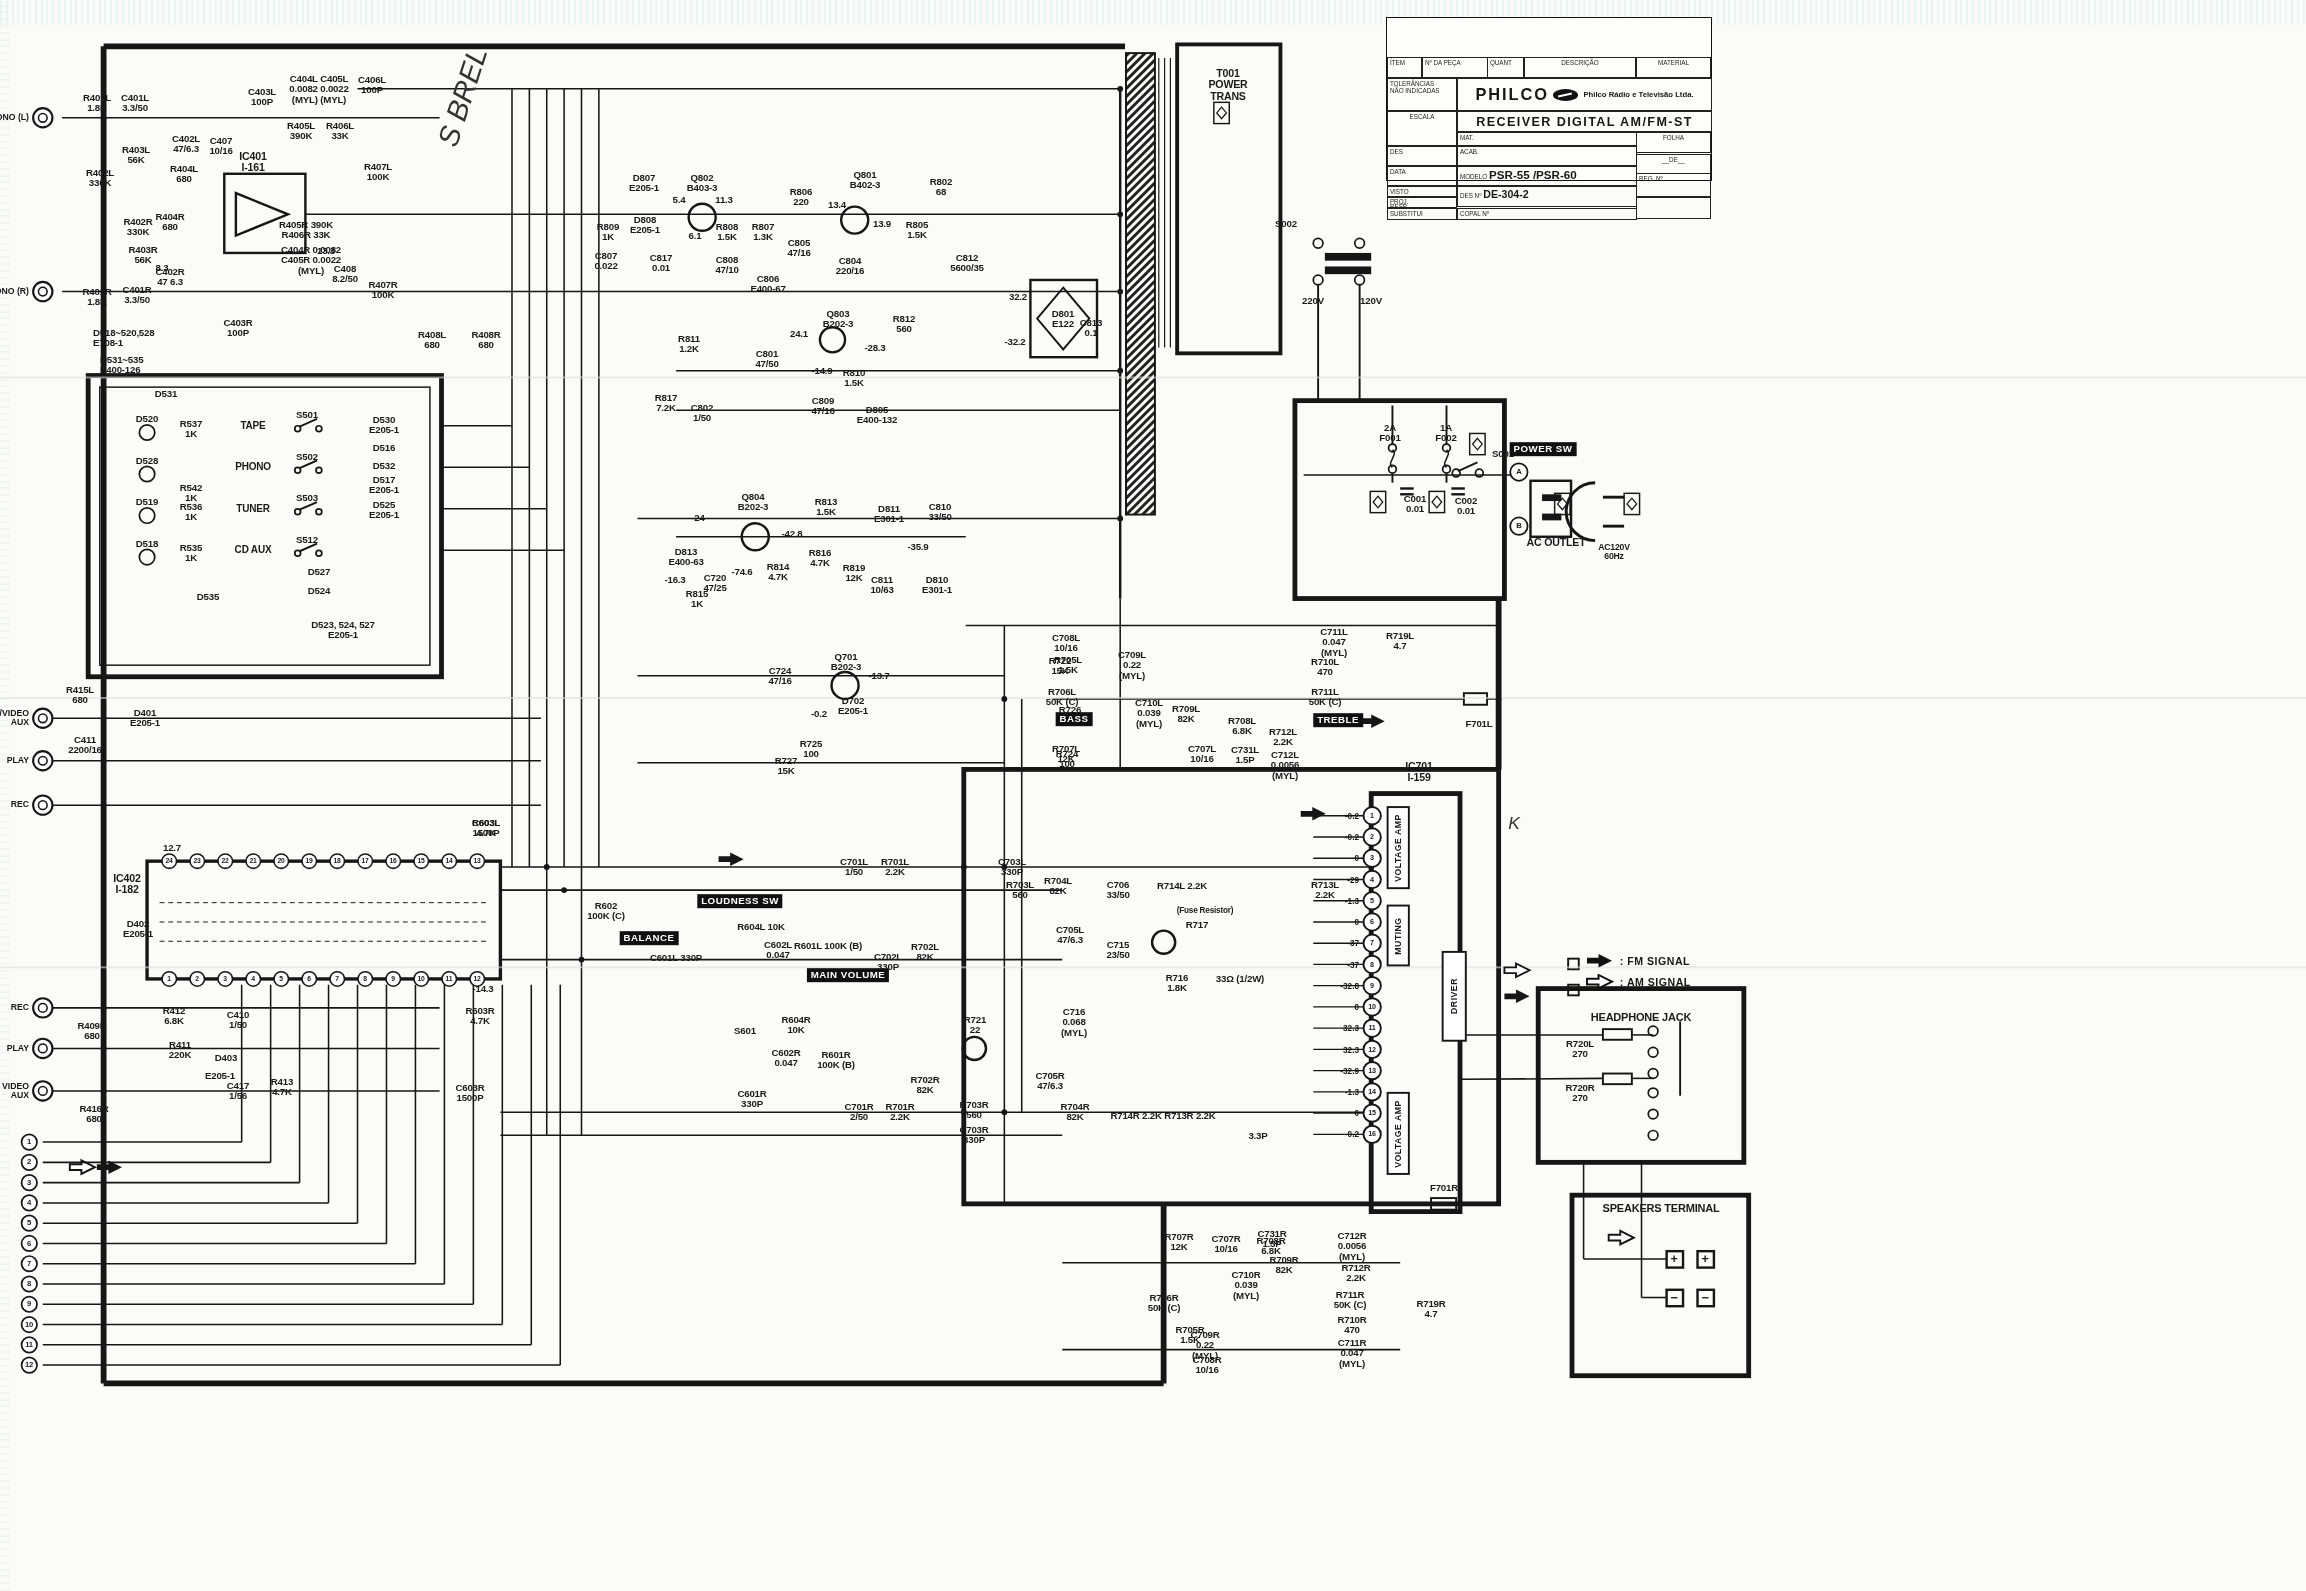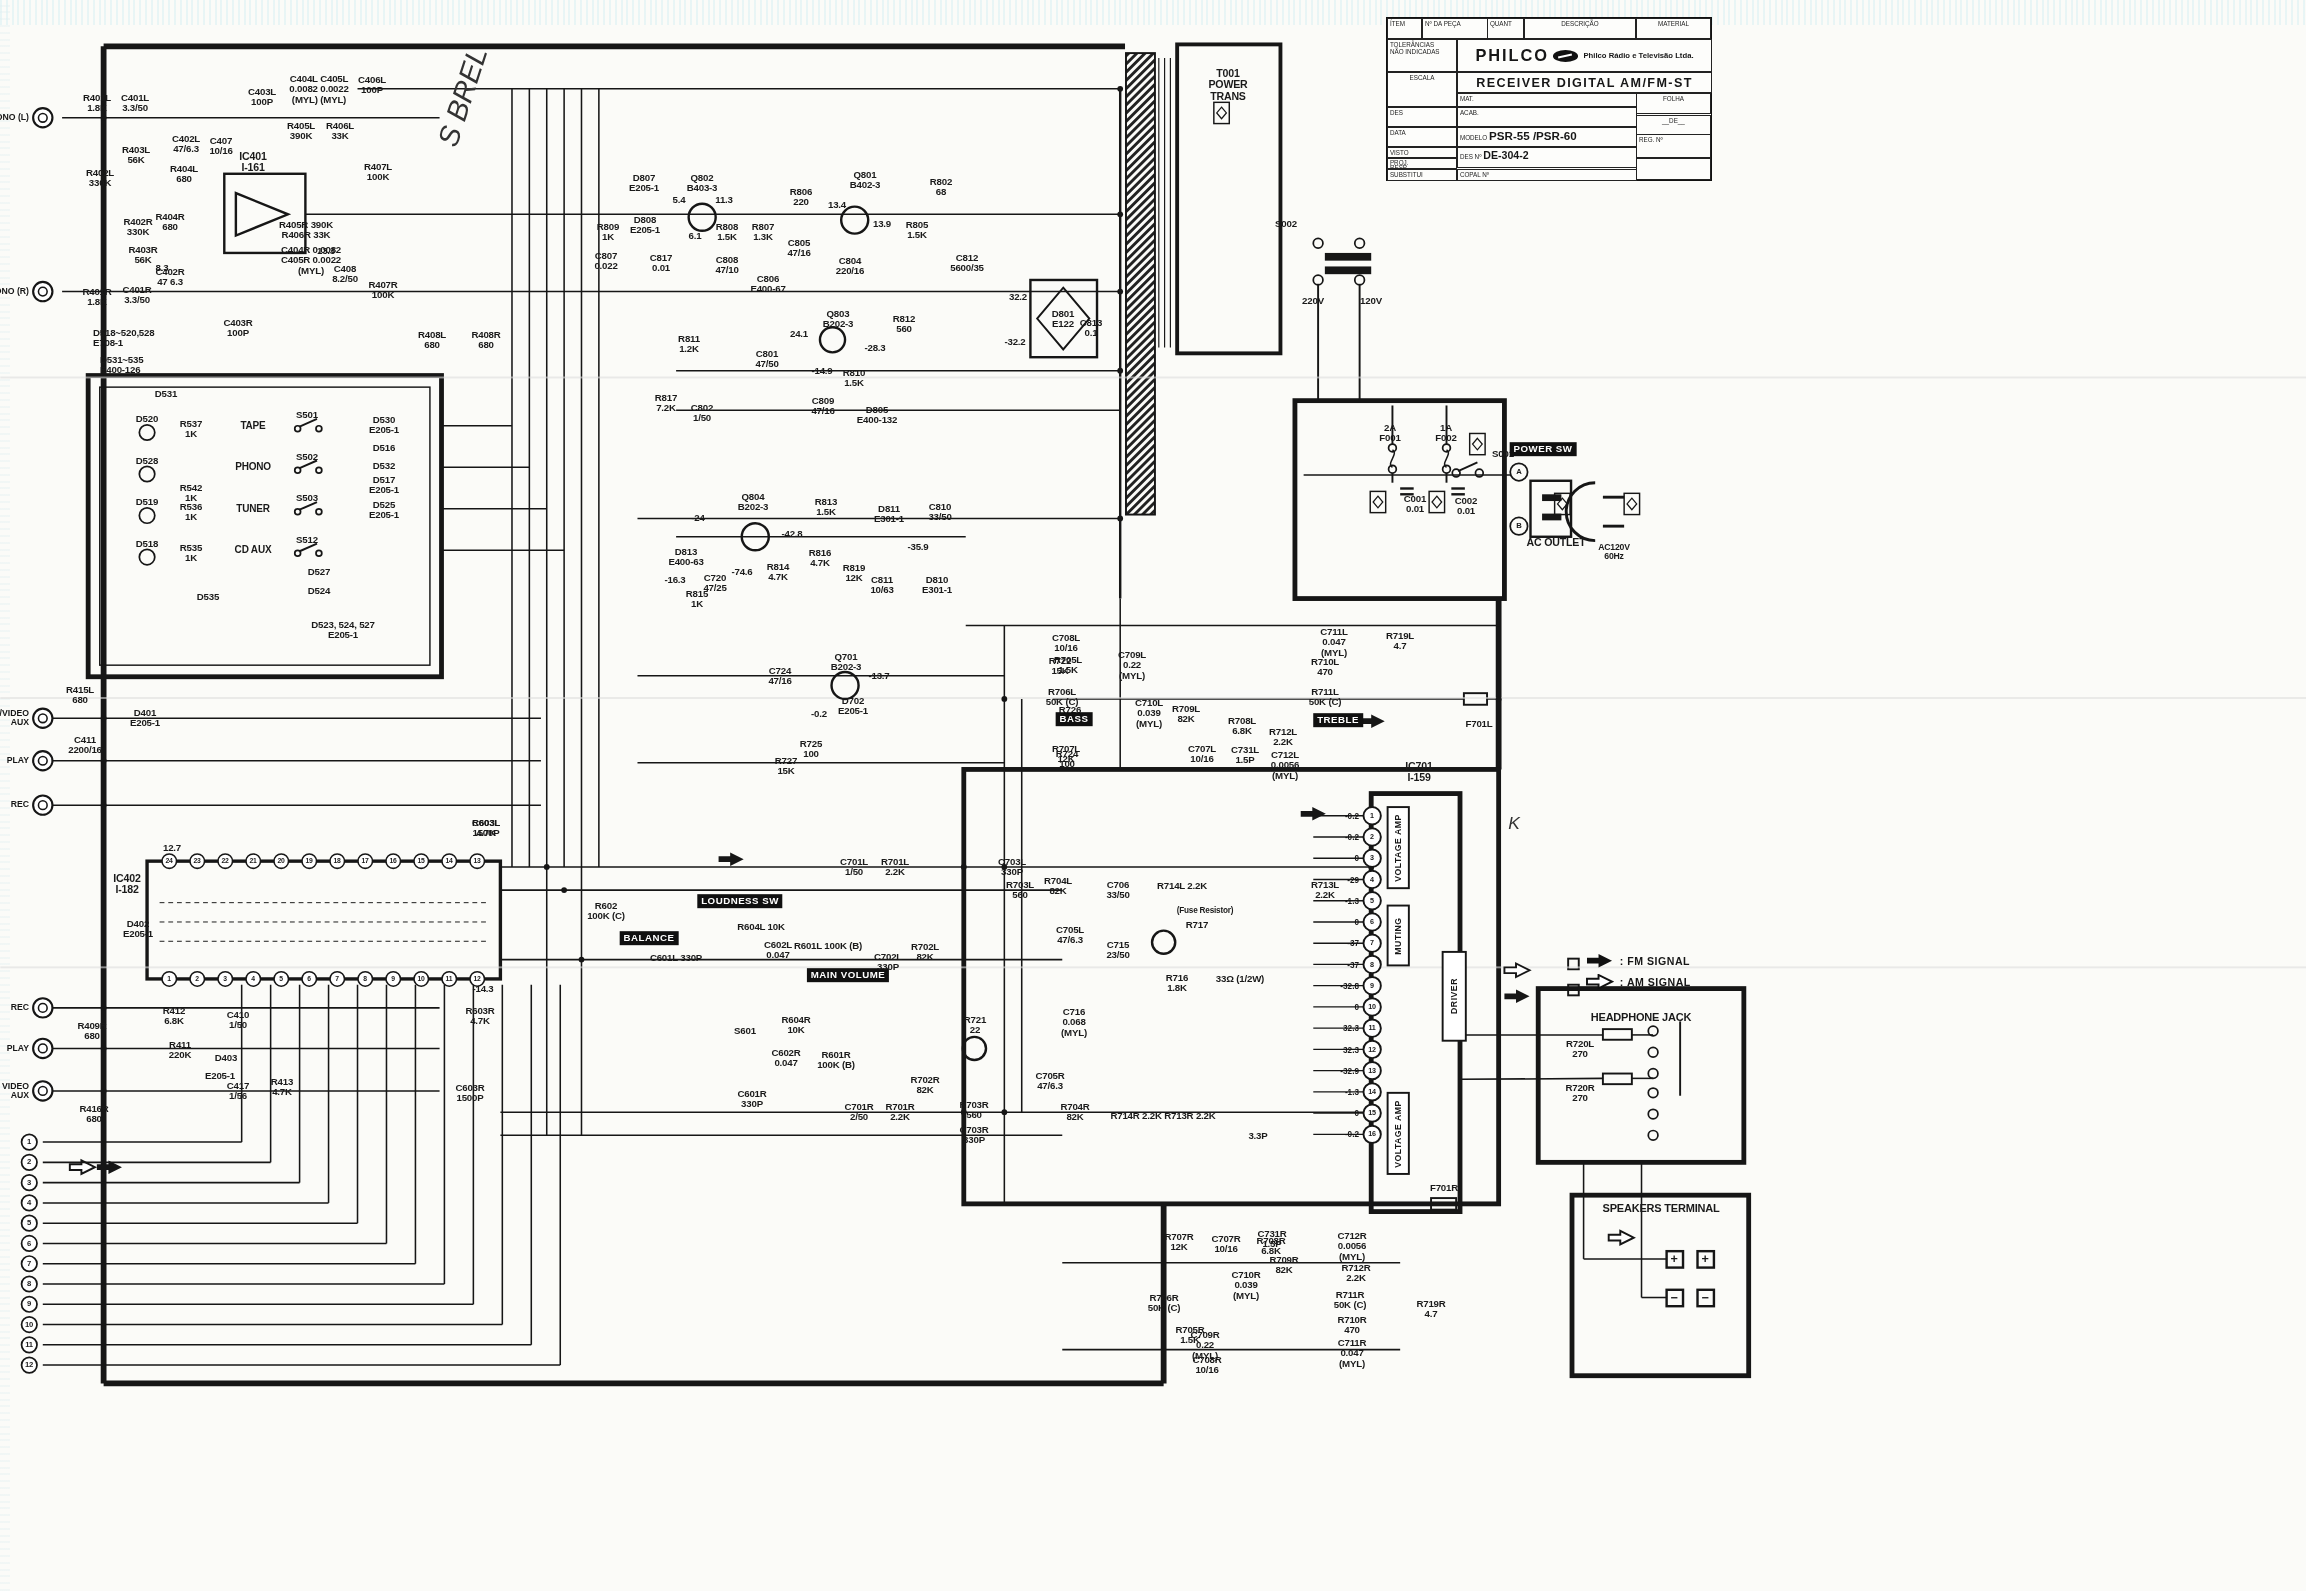--- a/index.html
+++ b/index.html
@@ -16,21 +16,21 @@
   .lbl.inv{background:#101010;color:#fff;padding:1px 3.9px;letter-spacing:0.5px;line-height:1.2;}
   .lbl.hand{font-style:italic;color:#333;font-weight:400;}
   .term-label{position:absolute;transform:translate(-100%,-50%);text-align:right;
        font-size:8.7px;font-weight:700;white-space:pre-line;line-height:1.05;}
   .pinv{position:absolute;transform:translate(-100%,-50%);font-size:8.2px;font-weight:700;}
   .vtxt{position:absolute;transform:translate(-50%,-50%) rotate(-90deg);font-size:8.7px;
         font-weight:700;letter-spacing:0.5px;white-space:nowrap;}
   
   #tb{position:absolute;left:1386px;top:17.4px;width:324px;height:162px;border:1.9px solid #111;
       background:#fdfdfb;font-size:6.8px;}
-  #tb .c{position:absolute;border:1px solid #222;box-sizing:border-box;padding:1px 1.9px;overflow:hidden;}
+  #tb .c{position:absolute;border:1px solid #222;box-sizing:border-box;padding:1px 1.9px;overflow:hidden;margin-top:39px;}
   #tb .tag{font-size:6.3px;color:#222;}
   #tb .brand{font-size:16.4px;font-weight:800;letter-spacing:1.9px;}
   #tb .brandsub{font-size:7.7px;font-weight:600;}
   #tb .title{font-size:12.6px;font-weight:700;letter-spacing:1.4px;text-align:center;}
   #tb .mod{font-size:11.6px;font-weight:700;}
   #legend{position:absolute;left:1585px;top:950px;font-size:10.6px;font-weight:800;letter-spacing:0.5px;}
   #legend .row{display:flex;align-items:center;gap:5.8px;height:21px;}
   .logo-ellipse{display:inline-block;width:25px;height:11.6px;background:#111;border-radius:50%;
      position:relative;vertical-align:middle;margin-left:3.9px;}
   .logo-ellipse:after{content:"";position:absolute;left:5.8px;top:4.8px;width:13.5px;height:1.9px;background:#fff;transform:rotate(-12deg);}

